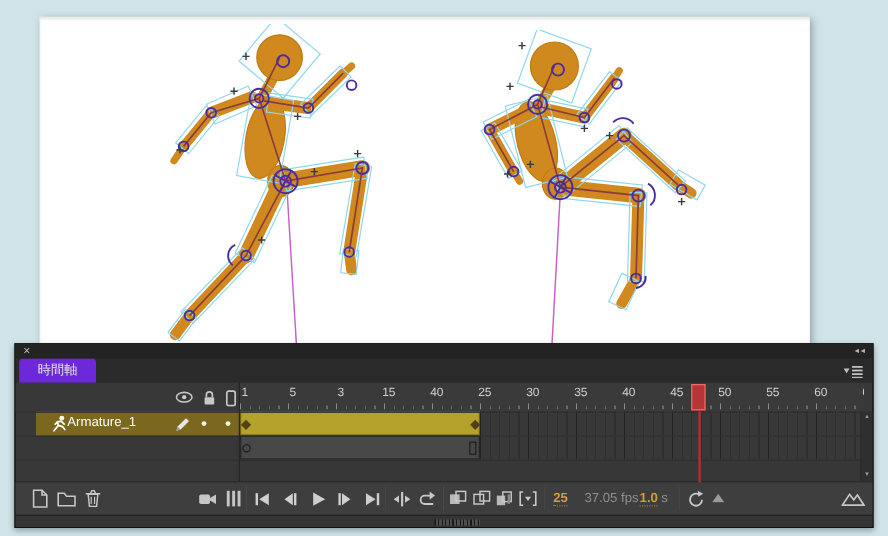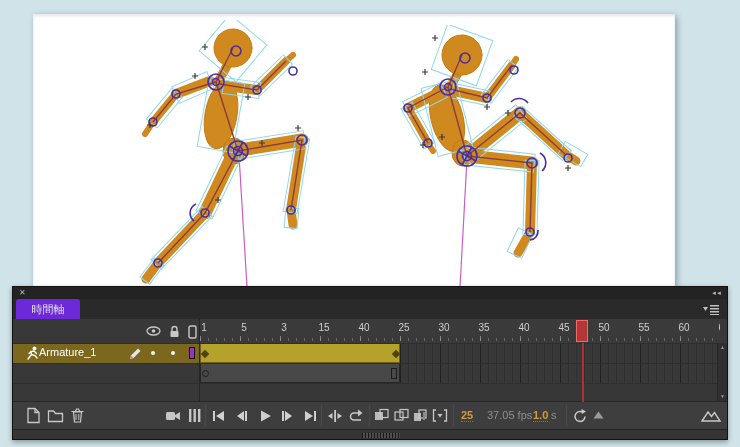--- a/index.html
+++ b/index.html
@@ -31,21 +31,21 @@
   .hicon{position:absolute;top:6px}
   .ruler{position:absolute;left:187px;top:32px;width:520px;height:24px;background:#3a3a3a;overflow:hidden}
   .rlabel{position:absolute;top:3px;transform:translateX(-50%);font-size:10px;color:#cfcfcf;z-index:3}
   .ticks{position:absolute;left:0;bottom:2px;width:520px;height:3px;
          background:repeating-linear-gradient(90deg,#8a8a8a 0 1px,transparent 1px 8px);opacity:.6}
   .ticks5{position:absolute;left:0;bottom:2px;width:520px;height:5px;
          background:repeating-linear-gradient(90deg,#9d9d9d 0 1px,transparent 1px 40px);opacity:.7}
   .phmarker{position:absolute;left:376px;top:1px;width:12px;height:22px;background:rgba(198,53,53,.88);
             border:1px solid #f26a6a;z-index:2}
   .phline{position:absolute;left:569px;top:56px;width:2px;height:59px;background:#b02f2f;z-index:6}
-  .namecol{position:absolute;left:0;width:189px;height:20px}
+  .namecol{position:absolute;left:17px;width:189px;height:20px}
   .row1{top:56px;background:#7c671e}
   .row2{top:76px;background:#414141}
   .namecol .lname{position:absolute;left:26px;top:3px;font-size:11px}
   .row1 .lname{color:#fff}.row2 .lname{color:#cfcfcf}
   .licon{position:absolute;left:13px;top:3px}
   .pencil{position:absolute;left:116px;top:4px}
   .dot{position:absolute;top:8px;width:4px;height:4px;border-radius:50%}
   .dotw{background:#f2f2f2}.dotk{background:#141414}
   .d1{left:138px}.d2{left:158px}
   .swatch{position:absolute;left:176px;top:4px;width:6px;height:12px;border:1px solid #101010}

